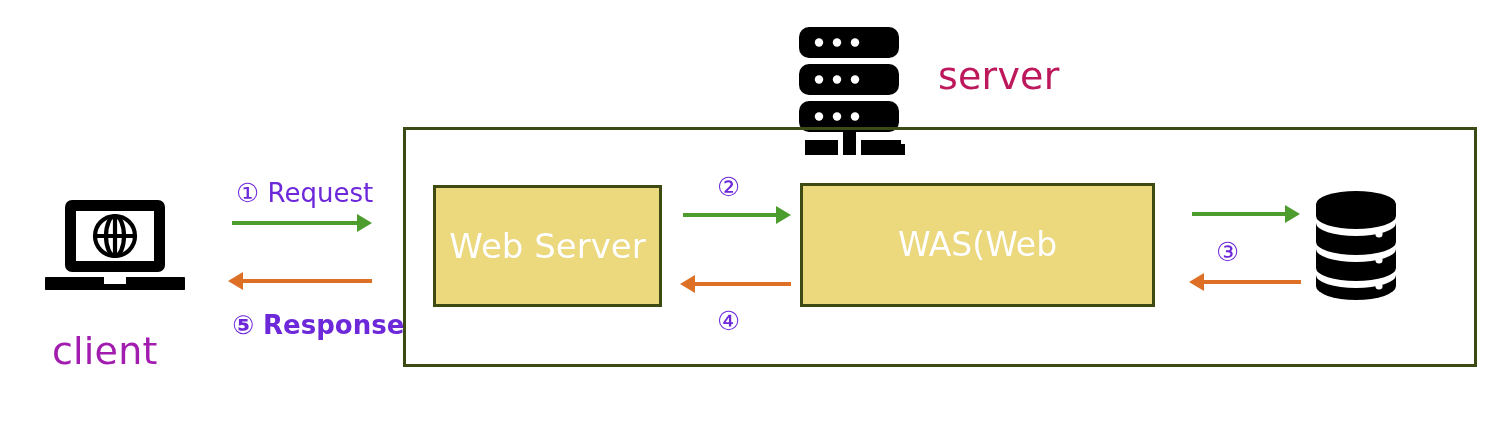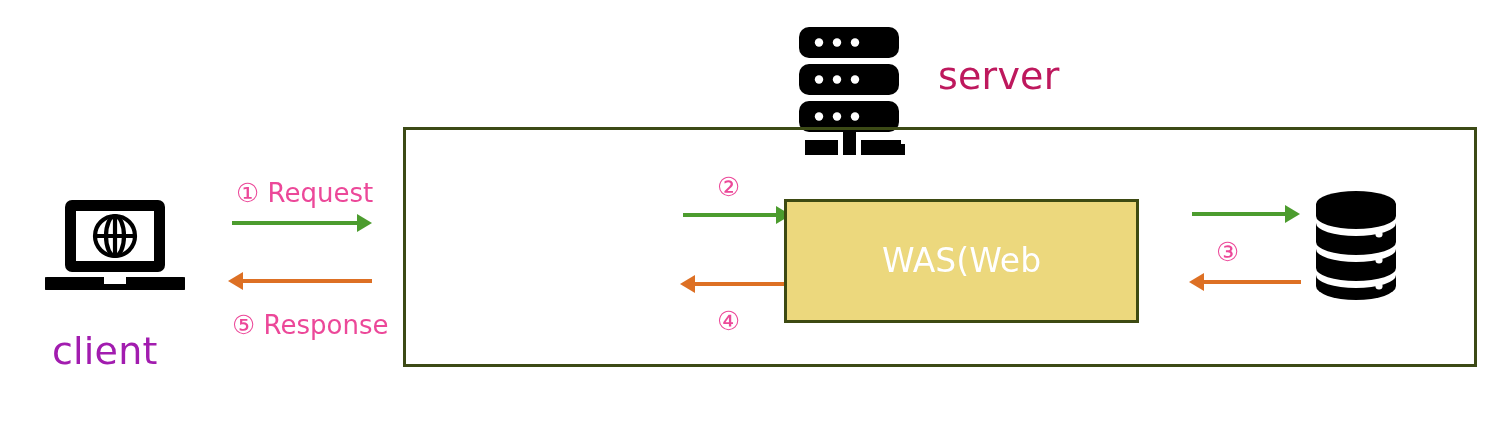--- a/index.html
+++ b/index.html
@@ -47,26 +47,25 @@
     text-shadow: 0 0 1px rgba(0,0,0,0.05);
   }
   #web-server-box {
     left: 433px;
     top: 185px;
     width: 229px;
     height: 122px;
     font-size: 34px;
   }
   #was-box {
-    left: 784px;
+    left: 800px;
     top: 183px;
     width: 355px;
     height: 124px;
     font-size: 33px;
-    margin-top: 16px;
   }
   .box-label { display: block; padding: 0 6px; }
 
   
   .arrow-line {
     position: absolute;
     height: 4px;
   }
   .arrow-head {
     position: absolute;
@@ -79,25 +78,25 @@
   .green .arrow-head { border-left: 15px solid #4c9c2e; }
   .orange .arrow-line { background: #dd7024; }
   .orange .arrow-head { border-right: 15px solid #dd7024; }
 
   .arrow { position: absolute; height: 18px; }
 
   
   .label-text {
     position: absolute;
     font-family: "DejaVu Sans", sans-serif;
-    color: #ec4899;
+    color: #6d28d9;
     white-space: nowrap;
   }
   #label-request  { left: 236px; top: 178px; font-size: 26px; }
-  #label-response { left: 232px; top: 310px; font-size: 26px; }
+  #label-response { left: 232px; top: 310px; font-size: 26px; font-weight: bold; }
   #label-two   { left: 717px; top: 172px; font-size: 26px; }
   #label-four  { left: 717px; top: 306px; font-size: 26px; }
   #label-three { left: 1216px; top: 237px; font-size: 26px; }
 
   #client-caption {
     left: 52px;
     top: 329px;
     font-size: 38px;
     color: #a21caf;
     letter-spacing: 0.2px;
@@ -190,20 +189,23 @@
   <div class="abs" style="left:805px; top:140px; width:100px; height:11px;">
     <svg width="100" height="11" viewBox="0 0 100 11" xmlns="http://www.w3.org/2000/svg">
       <g fill="#000000">
         <rect x="0" y="0" width="33" height="11"></rect>
         <rect x="38" y="0" width="13" height="11"></rect>
         <rect x="56" y="0" width="44" height="11"></rect>
       </g>
     </svg>
   </div>
 
+  <div class="node-box abs" id="web-server-box">
+    <span class="box-label">Web Server</span>
+  </div>
 
   <div class="label-text abs" id="label-two">②</div>
 
   <div class="arrow green abs" style="left:683px; top:206px; width:108px;">
     <div class="arrow-line" style="left:0; top:7px; width:94px;"></div>
     <div class="arrow-head" style="left:93px; top:0;"></div>
   </div>
 
   <div class="arrow orange abs" style="left:680px; top:275px; width:111px;">
     <div class="arrow-line" style="left:15px; top:7px; width:96px;"></div>

